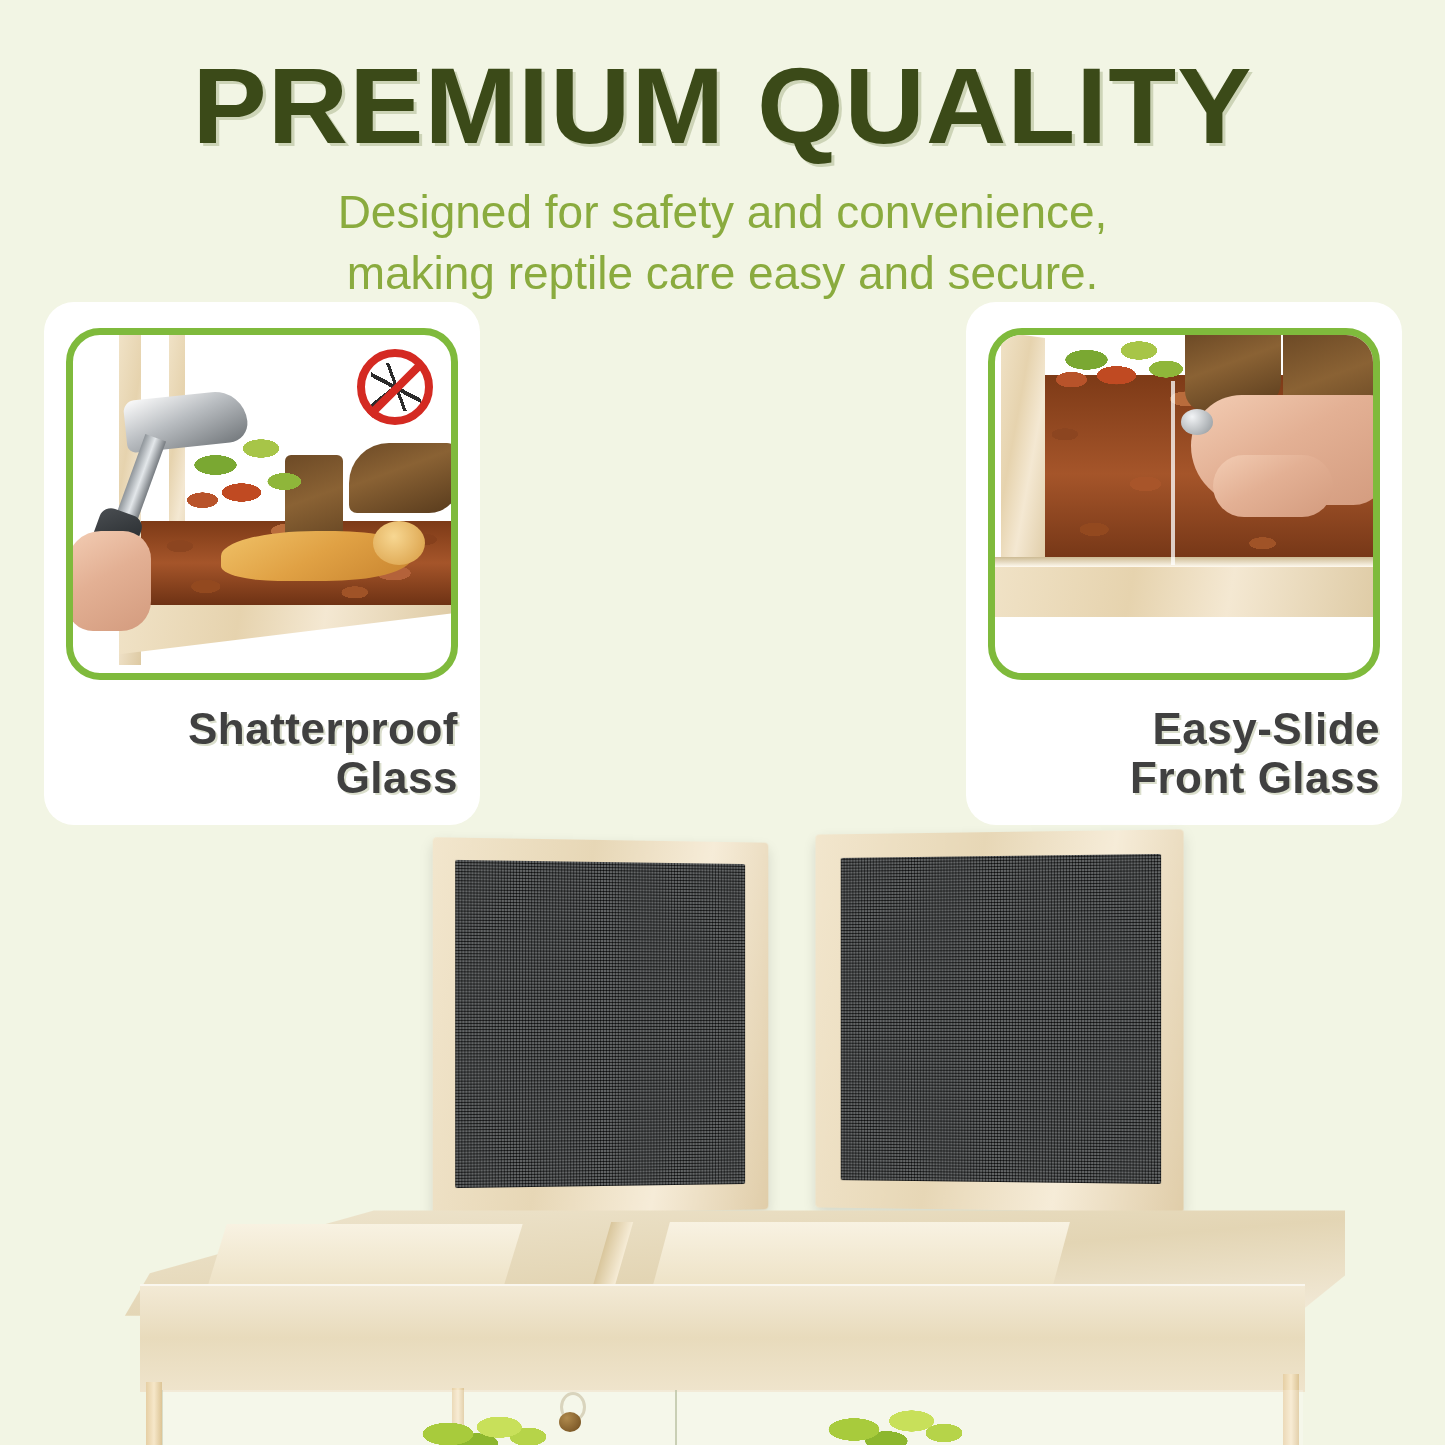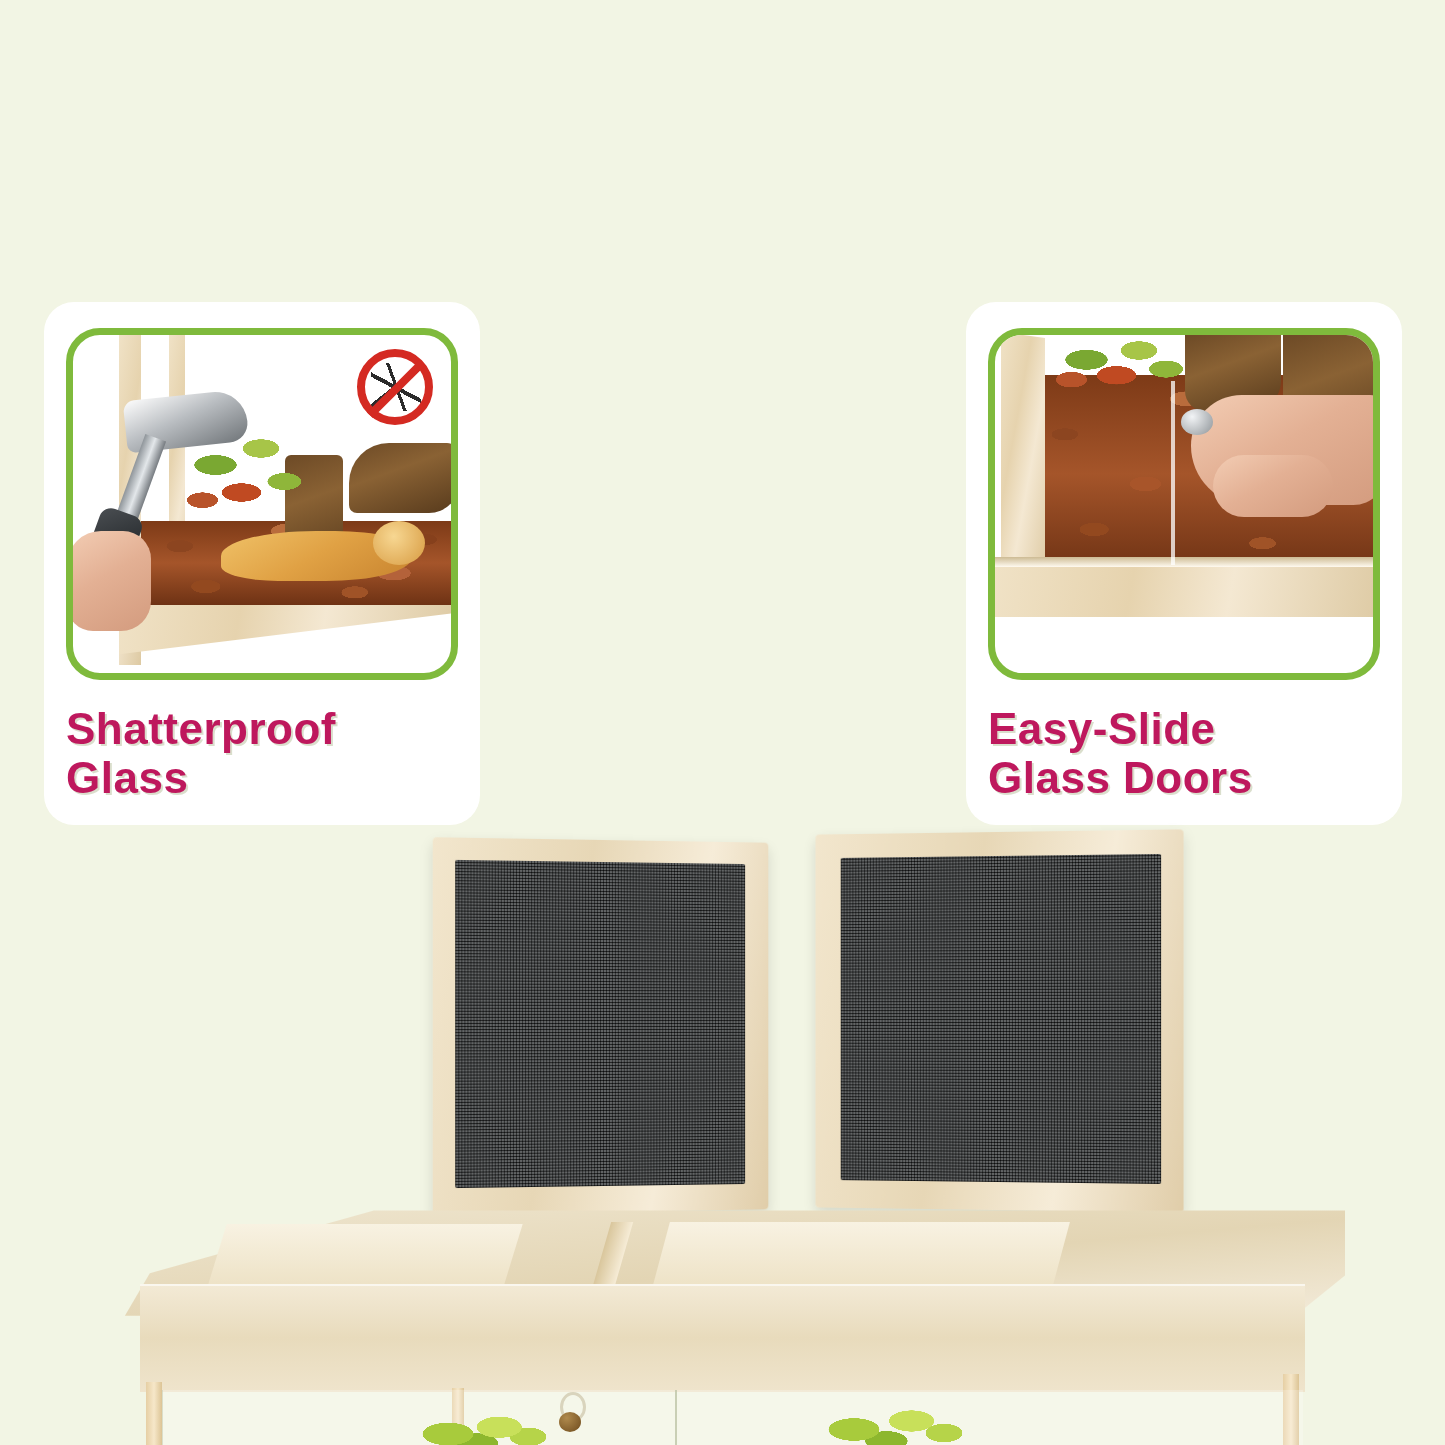--- a/index.html
+++ b/index.html
@@ -63,25 +63,25 @@
     height: 352px;
     border: 7px solid #7fba3c;
     border-radius: 34px;
     box-sizing: border-box;
     overflow: hidden;
     background: #ffffff;
   }
   .photo-inner { position: absolute; inset: 0; overflow: hidden; }
   .card-label {
     margin-top: 24px;
-    text-align: left;
+    text-align: right;
     font-family: "Liberation Sans Narrow", "Liberation Sans", sans-serif;
     font-size: 44px;
     font-weight: bold;
-    color: #be185d;
+    color: #404040;
     line-height: 1.12;
     letter-spacing: 0.5px;
     text-shadow: 2px 2px 0 rgba(150,160,110,0.35);
     white-space: pre-line;
   }
 
   
   .wood { background: linear-gradient(100deg,#f0e2c6 0%,#e6d3ae 35%,#f4e8d2 60%,#ddc9a2 100%); }
   .substrate {
     background:
@@ -179,20 +179,27 @@
       radial-gradient(ellipse 26px 13px at 80% 62%, #b6d449 0 70%, transparent 71%);
   }
 
   .hidden-cap { position: absolute; width: 0; height: 0; overflow: hidden; }
 </style>
 </head>
 <body>
 
 <div id="page">
 
+  <div id="header">
+    <h1 id="headline">PREMIUM QUALITY</h1>
+    <div id="subhead">
+      <div>Designed for safety and convenience,</div>
+      <div>making reptile care easy and secure.</div>
+    </div>
+  </div>
 
   <div id="cards">
 
     <div class="card">
       <div class="card-photo">
         <div class="photo-inner">
 
           <div class="wood" style="position:absolute;left:46px;top:0;width:22px;height:330px;"></div>
           <div class="wood" style="position:absolute;left:96px;top:0;width:16px;height:300px;"></div>
           <div class="wood" style="position:absolute;left:46px;top:252px;width:346px;height:46px;transform:skewY(-7deg);"></div>
@@ -238,21 +245,21 @@
 
           <div style="position:absolute;left:176px;top:46px;width:4px;height:184px;background:rgba(255,255,255,0.75);"></div>
 
           <div class="skin" style="position:absolute;left:196px;top:60px;width:196px;height:110px;border-radius:60px 20px 40px 70px;"></div>
           <div class="skin" style="position:absolute;left:218px;top:120px;width:120px;height:62px;border-radius:40px;"></div>
           <div style="position:absolute;left:186px;top:74px;width:32px;height:26px;border-radius:50%;
                       background:radial-gradient(circle at 35% 30%,#f2f4f6,#8d9397);"></div>
         </div>
       </div>
       <div class="card-label">Easy-Slide
-Glass Doors</div>
+Front Glass</div>
     </div>
 
 
   </div>
 
   <div id="hero">
 
     <div class="lid" style="left:434px;top:14px;width:338px;height:372px;transform:perspective(1400px) rotateY(7deg);">
       <div class="lid-frame"></div>
       <div class="lid-screen mesh-tex" style="left:22px;top:22px;right:24px;bottom:26px;position:absolute;border-radius:2px;"></div>

